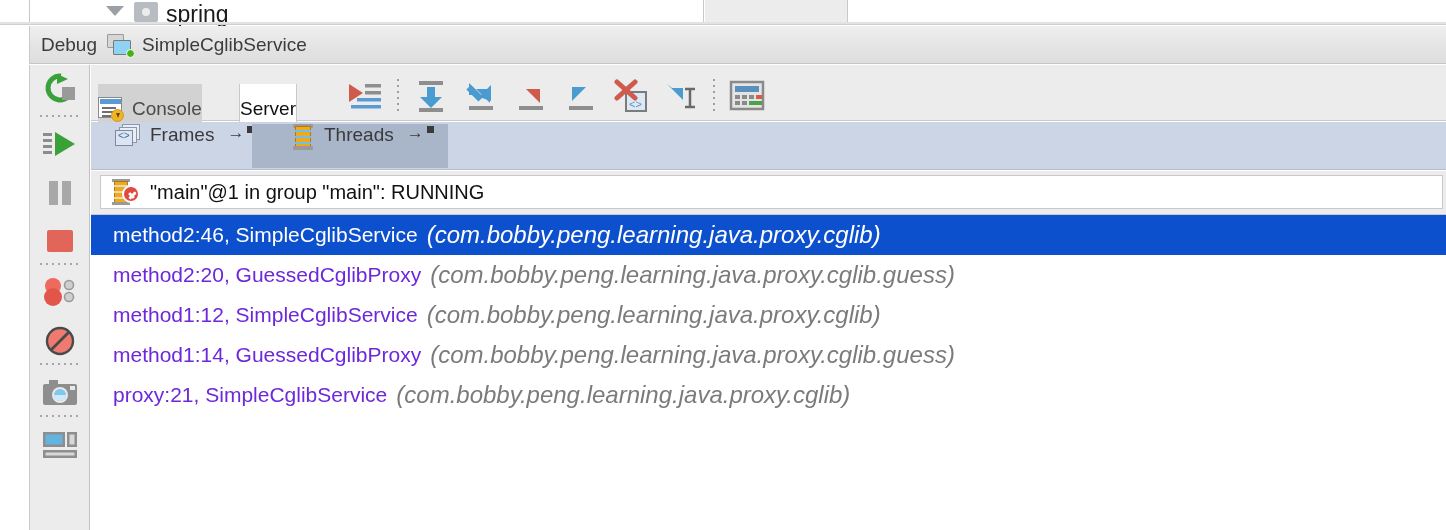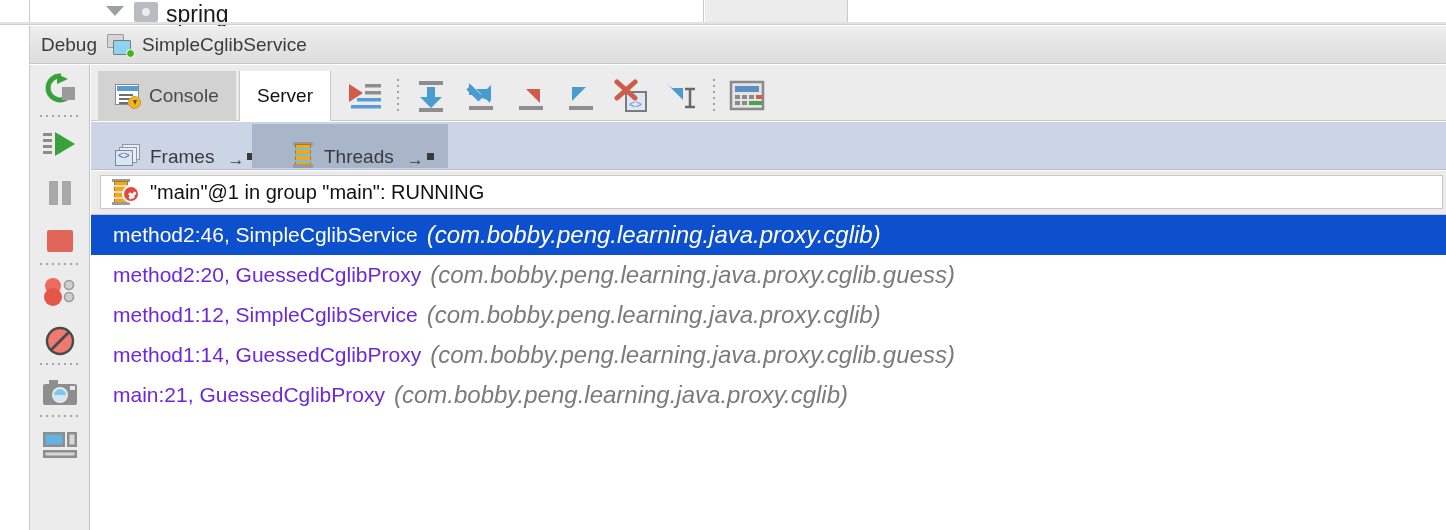--- a/index.html
+++ b/index.html
@@ -98,22 +98,22 @@
     background-image: radial-gradient(circle, #a6a6a6 0 1px, transparent 1px);
     background-size: 6px 2px; background-repeat: repeat-x;
   }
 
   
   .tabrow {
     position: absolute; left: 91px; top: 65px; width: 1355px; height: 56px;
     background: #ececec; border-bottom: 1px solid #c9c9c9;
   }
   .tab {
-    position: absolute; top: 6px; height: 50px;
-    display: flex; align-items: center; gap: 8px; padding: 0 17px;
+    position: absolute; top: 19px; height: 50px;
+    display: flex; align-items: center; gap: 8px; padding: 0 0;
     font-size: 19px; cursor: default; justify-content: center;
   }
   .tab.inactive { background: #d2d2d2; color: #4a4a4a; }
   .tab.active { background: #ffffff; color: #111111; border-left: 1px solid #c9c9c9; border-right: 1px solid #c9c9c9; }
   .console-icon { position: relative; width: 26px; height: 24px; }
   .console-icon .win { position:absolute; left:0; top:0; width:24px; height:21px; background:#fff; border:1.5px solid #8a8a8a; }
   .console-icon .titlebar { position:absolute; left:1.5px; top:1.5px; width:21px; height:5px; background:#5b9bd5; }
   .console-icon .l1,.console-icon .l2,.console-icon .l3 { position:absolute; left:4px; height:2px; background:#6f6f6f; width:14px; }
   .console-icon .l1{top:10px;} .console-icon .l2{top:14px;} .console-icon .l3{top:18px; width:9px;}
   .console-icon .badge {
@@ -132,21 +132,21 @@
     background-image: radial-gradient(circle, #9e9e9e 0 1px, transparent 1px);
     background-size: 2px 6px;
   }
 
   
   .subtabs {
     position: absolute; left: 91px; top: 122px; width: 1355px; height: 48px;
     background: #cbd5e6; border-bottom: 1px solid #b4bed0;
   }
   .subtab {
-    position: absolute; top: 2px; height: 44px; display: flex; align-items: flex-end;
+    position: absolute; top: 2px; height: 44px; display: flex; align-items: flex-start;
     gap: 9px; padding: 0 14px; font-size: 19px; color: #3a3a3a;
   }
   .subtab.sel { background: #a9b5c9; padding-left: 39px; }
   .subtab .arrow-pin { display:flex; align-items:center; gap:3px; margin-left:4px; }
   .subtab .arr { font-size: 17px; color: #3a3a3a; line-height: 1; }
   .subtab .sq { width: 7px; height: 7px; background: #3a3a3a; display:block; margin-bottom: 7px; }
 
   .frames-icon { position: relative; width: 26px; height: 24px; }
   .frames-icon .b1 { position:absolute; left:7px; top:0; width:18px; height:16px; background:#e9eef6; border:1.5px solid #8e98a8; }
   .frames-icon .b2 { position:absolute; left:4px; top:3px; width:18px; height:16px; background:#e9eef6; border:1.5px solid #8e98a8; }
@@ -477,18 +477,18 @@
       <span class="frame-main">method1:12, SimpleCglibService</span>
       <span class="frame-pkg">(com.bobby.peng.learning.java.proxy.cglib)</span>
     </div>
 
     <div class="frame-row">
       <span class="frame-main">method1:14, GuessedCglibProxy</span>
       <span class="frame-pkg">(com.bobby.peng.learning.java.proxy.cglib.guess)</span>
     </div>
 
     <div class="frame-row">
-      <span class="frame-main">main:21, GuessedCglibProxy</span>
+      <span class="frame-main">proxy:21, SimpleCglibService</span>
       <span class="frame-pkg">(com.bobby.peng.learning.java.proxy.cglib)</span>
     </div>
   </div>
 
 </div>
 
 </body></html>

